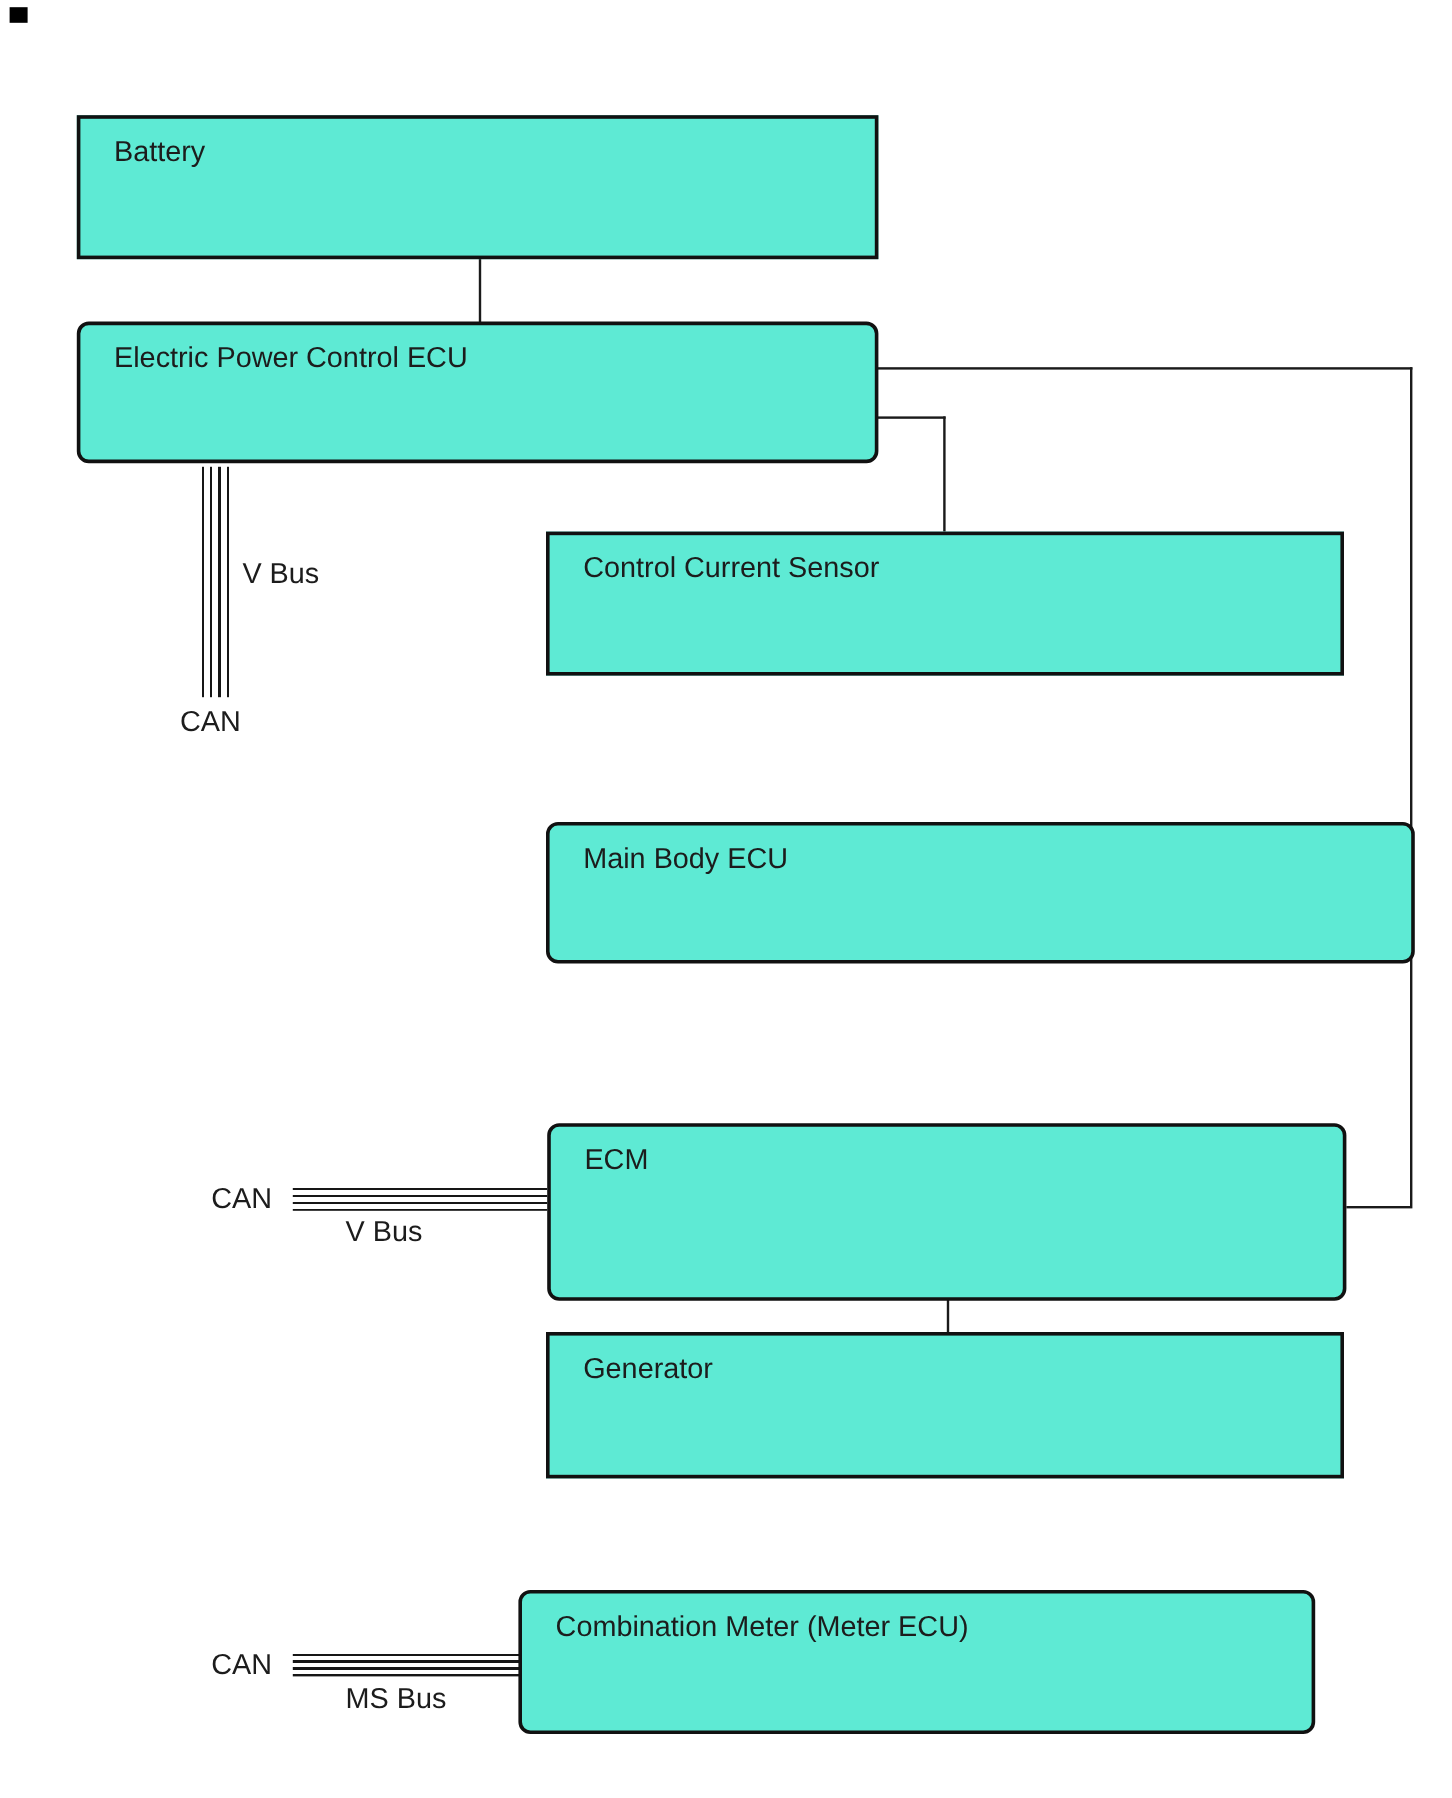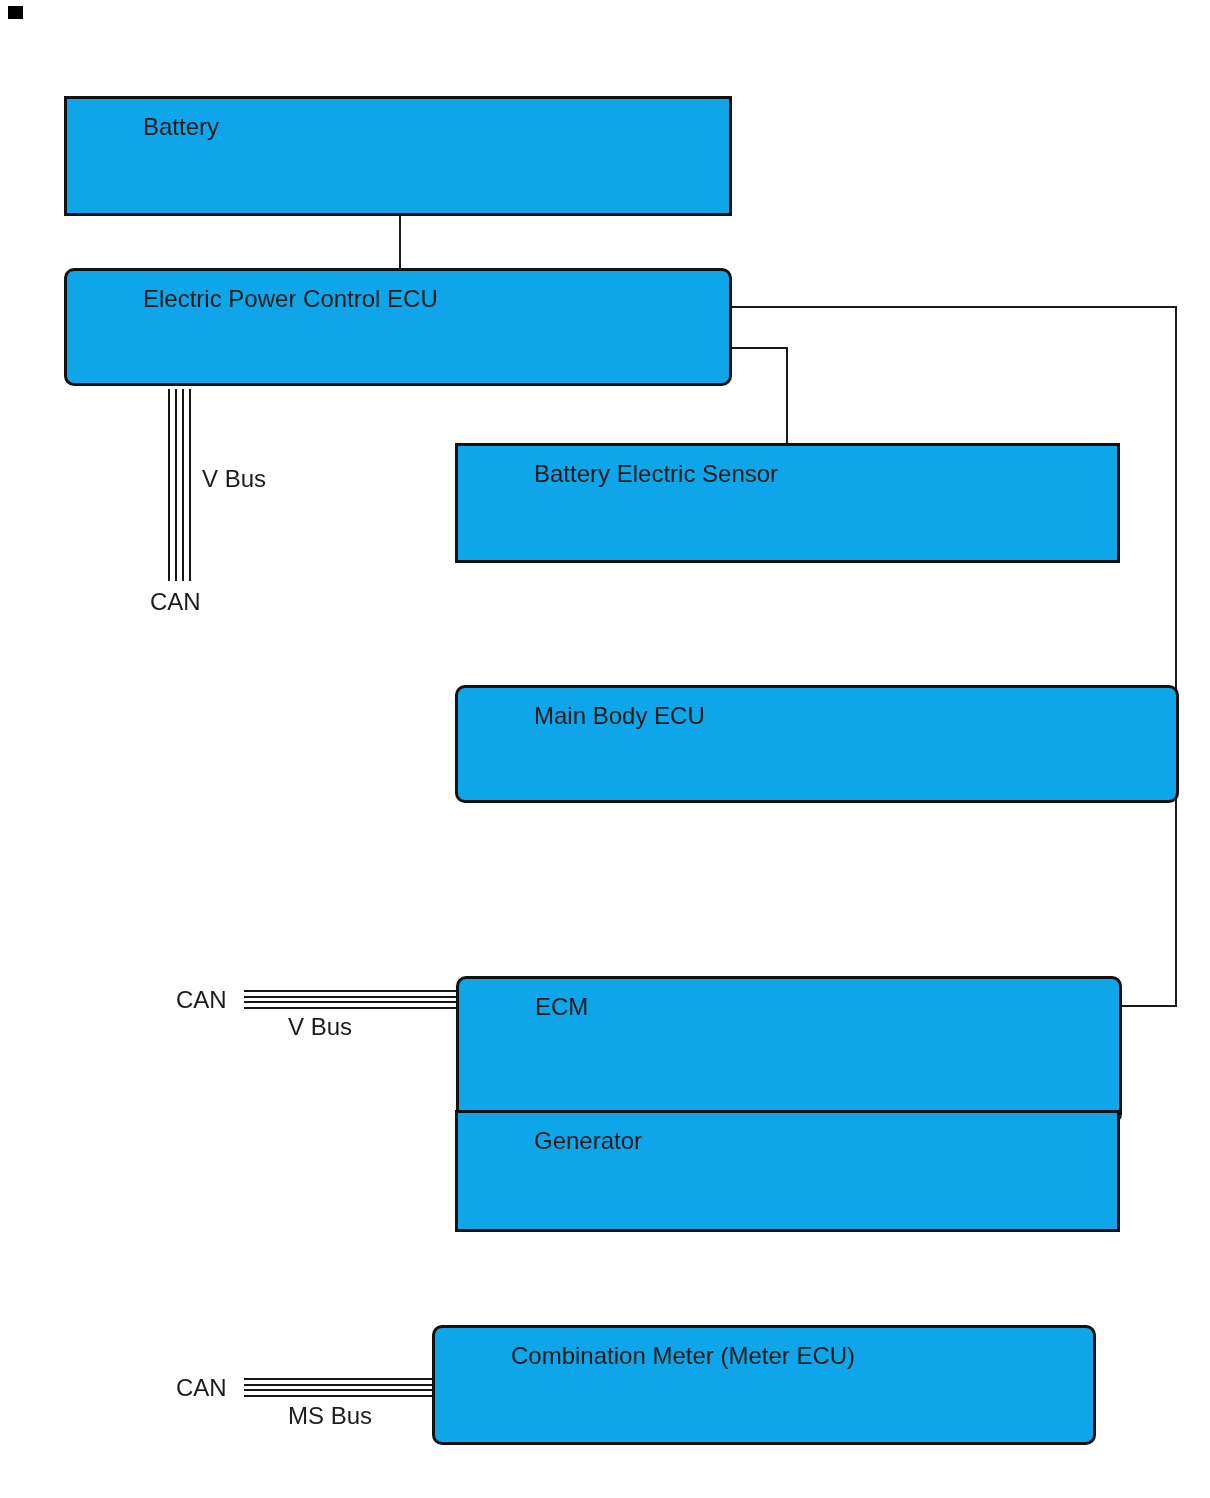--- a/index.html
+++ b/index.html
@@ -12,23 +12,22 @@
     width: 1210px;
     height: 1498px;
     background: #ffffff;
     font-family: "Liberation Sans", sans-serif;
     color: #1c1c1c;
     overflow: hidden;
   }
   .node {
     position: absolute;
     border: 3px solid #111111;
-    background: #0ea5e9;
+    background: #5eead4;
     box-sizing: border-box;
-    padding-left: 48px;
   }
   .node .node-label {
     display: block;
     padding: 14px 0 0 28px;
     font-size: 24px;
     line-height: 1.15;
     color: #1c1c1c;
     white-space: nowrap;
   }
   .rounded { border-radius: 10px; }
@@ -65,21 +64,21 @@
     width: 15px;
     height: 13px;
     background: #000000;
   }
 
   
   #node-battery   { left: 64px;  top: 96px;   width: 668px; height: 120px; }
   #node-epc       { left: 64px;  top: 268px;  width: 668px; height: 118px; }
   #node-bcs       { left: 455px; top: 443px;  width: 665px; height: 120px; }
   #node-mbe       { left: 455px; top: 685px;  width: 724px; height: 118px; }
-  #node-ecm       { left: 456px; top: 936px;  width: 666px; height: 148px; margin-top: 40px; }
+  #node-ecm       { left: 456px; top: 936px;  width: 666px; height: 148px; }
   #node-generator { left: 455px; top: 1110px; width: 665px; height: 122px; }
   #node-meter     { left: 432px; top: 1325px; width: 664px; height: 120px; }
 
   
   #wire-battery-epc   { left: 399px;  top: 214px;  width: 2px;   height: 56px;  }
   #wire-epc-right-h   { left: 730px;  top: 306px;  width: 447px; height: 2px;   }
   #wire-right-v       { left: 1175px; top: 306px;  width: 2px;   height: 701px; }
   #wire-mbe-stub      { left: 1122px; top: 747px;  width: 53px;  height: 2px;   }
   #wire-ecm-stub      { left: 1122px; top: 1005px; width: 53px;  height: 2px;   }
   #wire-epc-bcs-h     { left: 730px;  top: 347px;  width: 58px;  height: 2px;   }
@@ -128,21 +127,21 @@
 
   <div class="node sharp" id="node-battery">
     <span class="node-label">Battery</span>
   </div>
 
   <div class="node rounded" id="node-epc">
     <span class="node-label">Electric Power Control ECU</span>
   </div>
 
   <div class="node sharp" id="node-bcs">
-    <span class="node-label">Battery Electric Sensor</span>
+    <span class="node-label">Control Current Sensor</span>
   </div>
 
   <div class="node rounded" id="node-mbe">
     <span class="node-label">Main Body ECU</span>
   </div>
 
   <div class="node rounded" id="node-ecm">
     <span class="node-label">ECM</span>
   </div>
 

